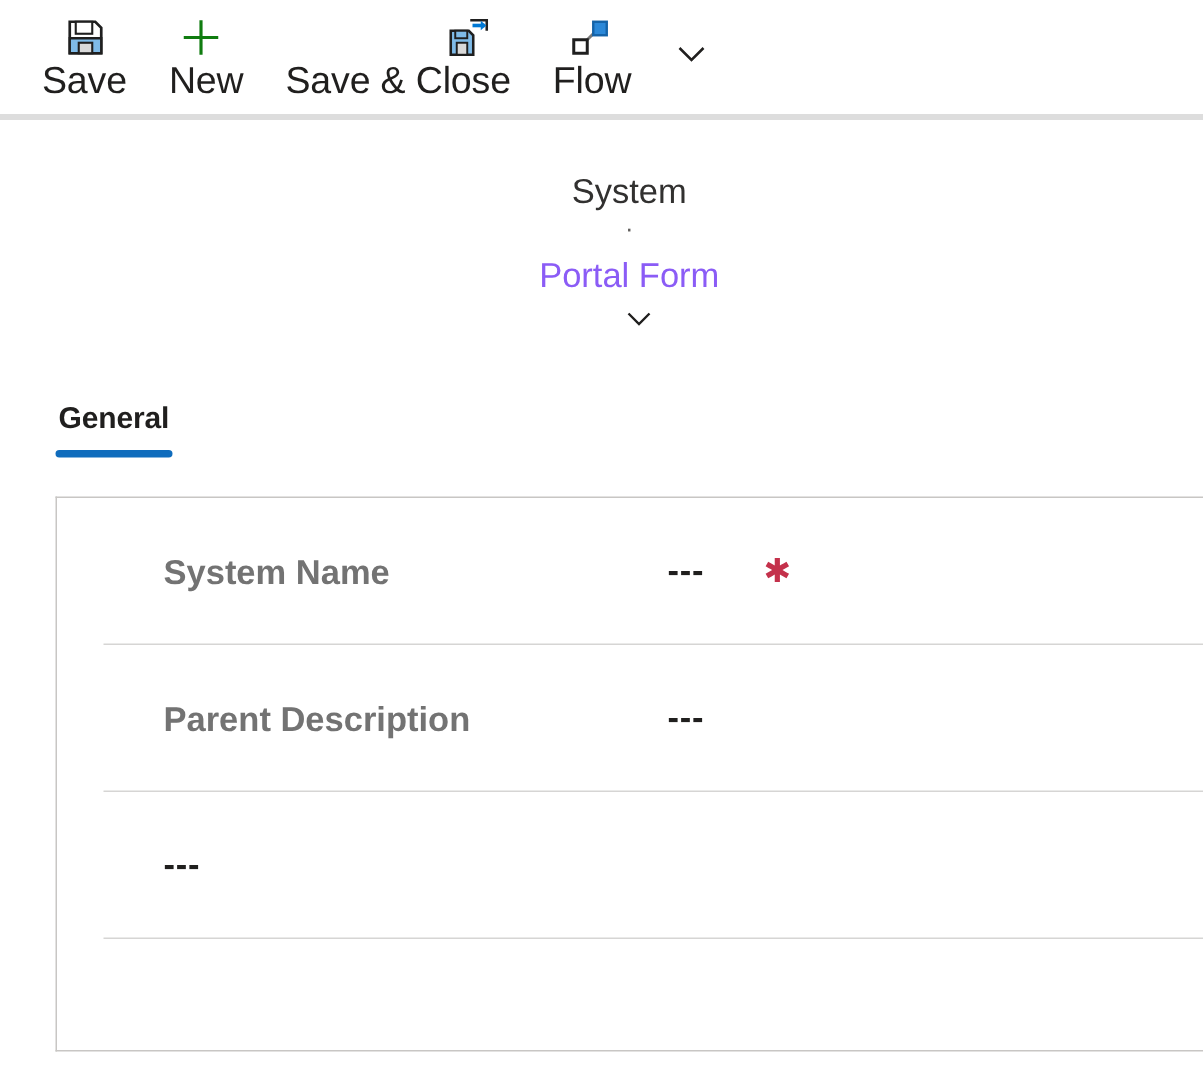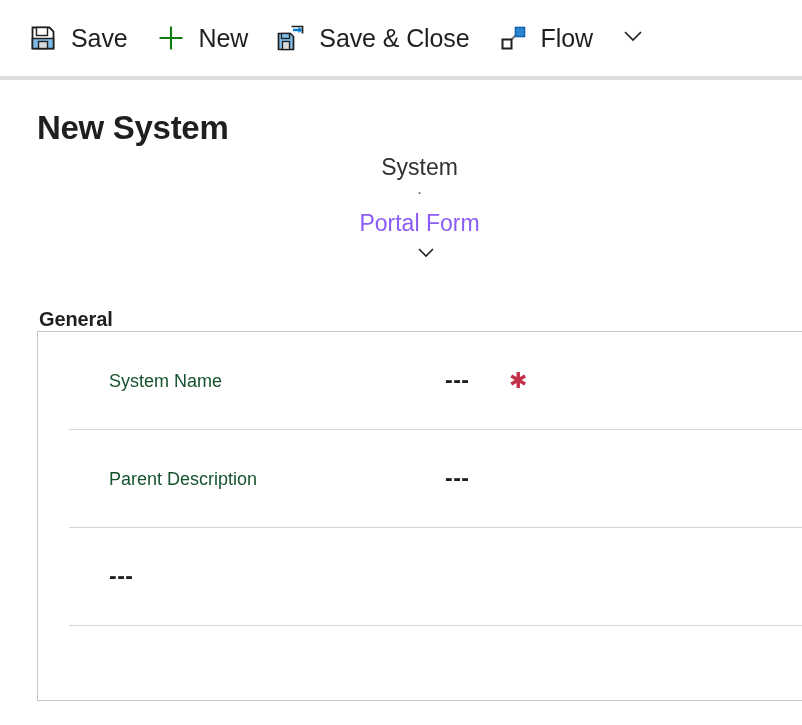--- a/index.html
+++ b/index.html
@@ -21,27 +21,28 @@
   
   .command-bar {
     height: 76px;
     display: flex;
     align-items: center;
     padding-left: 14px;
     background: #ffffff;
   }
   .cmd-btn {
     display: flex;
-    align-items: center;
+    align-items: flex-end;
     height: 56px;
     padding: 0 14px;
     cursor: pointer;
     background: transparent;
     border: none;
     white-space: nowrap;
+    flex-direction: column;
   }
   .cmd-ico {
     width: 30px;
     height: 30px;
     display: flex;
     align-items: center;
     justify-content: center;
     flex: 0 0 auto;
     margin-right: 13px;
   }
@@ -152,24 +153,25 @@
   .field-row {
     display: flex;
     align-items: center;
     height: 98px;
     margin-left: 31px;
     border-bottom: 1px solid #d6d5d4;
     padding-left: 40px;
   }
   .field-row:last-child { border-bottom: 1px solid #d6d5d4; }
   .field-label {
-    font-size: 18px;
-    color: #14532d;
+    font-size: 23px;
+    color: #737373;
     line-height: 28px;
     white-space: nowrap;
+    font-weight: bold;
   }
   .field-req {
     color: #c4314b;
     font-size: 22px;
     line-height: 1;
     position: absolute;
     left: 400px;
     margin-top: 1px;
   }
   .label-cell {
@@ -245,21 +247,20 @@
     <span>
       <svg width="30" height="30" viewBox="0 0 30 30">
         <path d="M7 11 L15 19 L23 11" fill="none" stroke="#201f1e" stroke-width="1.7"></path>
       </svg>
     </span>
   </div>
 </div>
 <div class="cmd-sep"></div>
 
 <div class="page-header">
-  <div class="page-title">New System</div>
   <div class="breadcrumb">
     <span class="bc-entity">System</span>
     <span class="bc-dot">·</span>
     <span class="bc-form">Portal Form</span>
     <span class="bc-chevron">
       <svg width="26" height="26" viewBox="0 0 26 26">
         <path d="M6 10 L13 17 L20 10" fill="none" stroke="#201f1e" stroke-width="1.6"></path>
       </svg>
     </span>
   </div>

